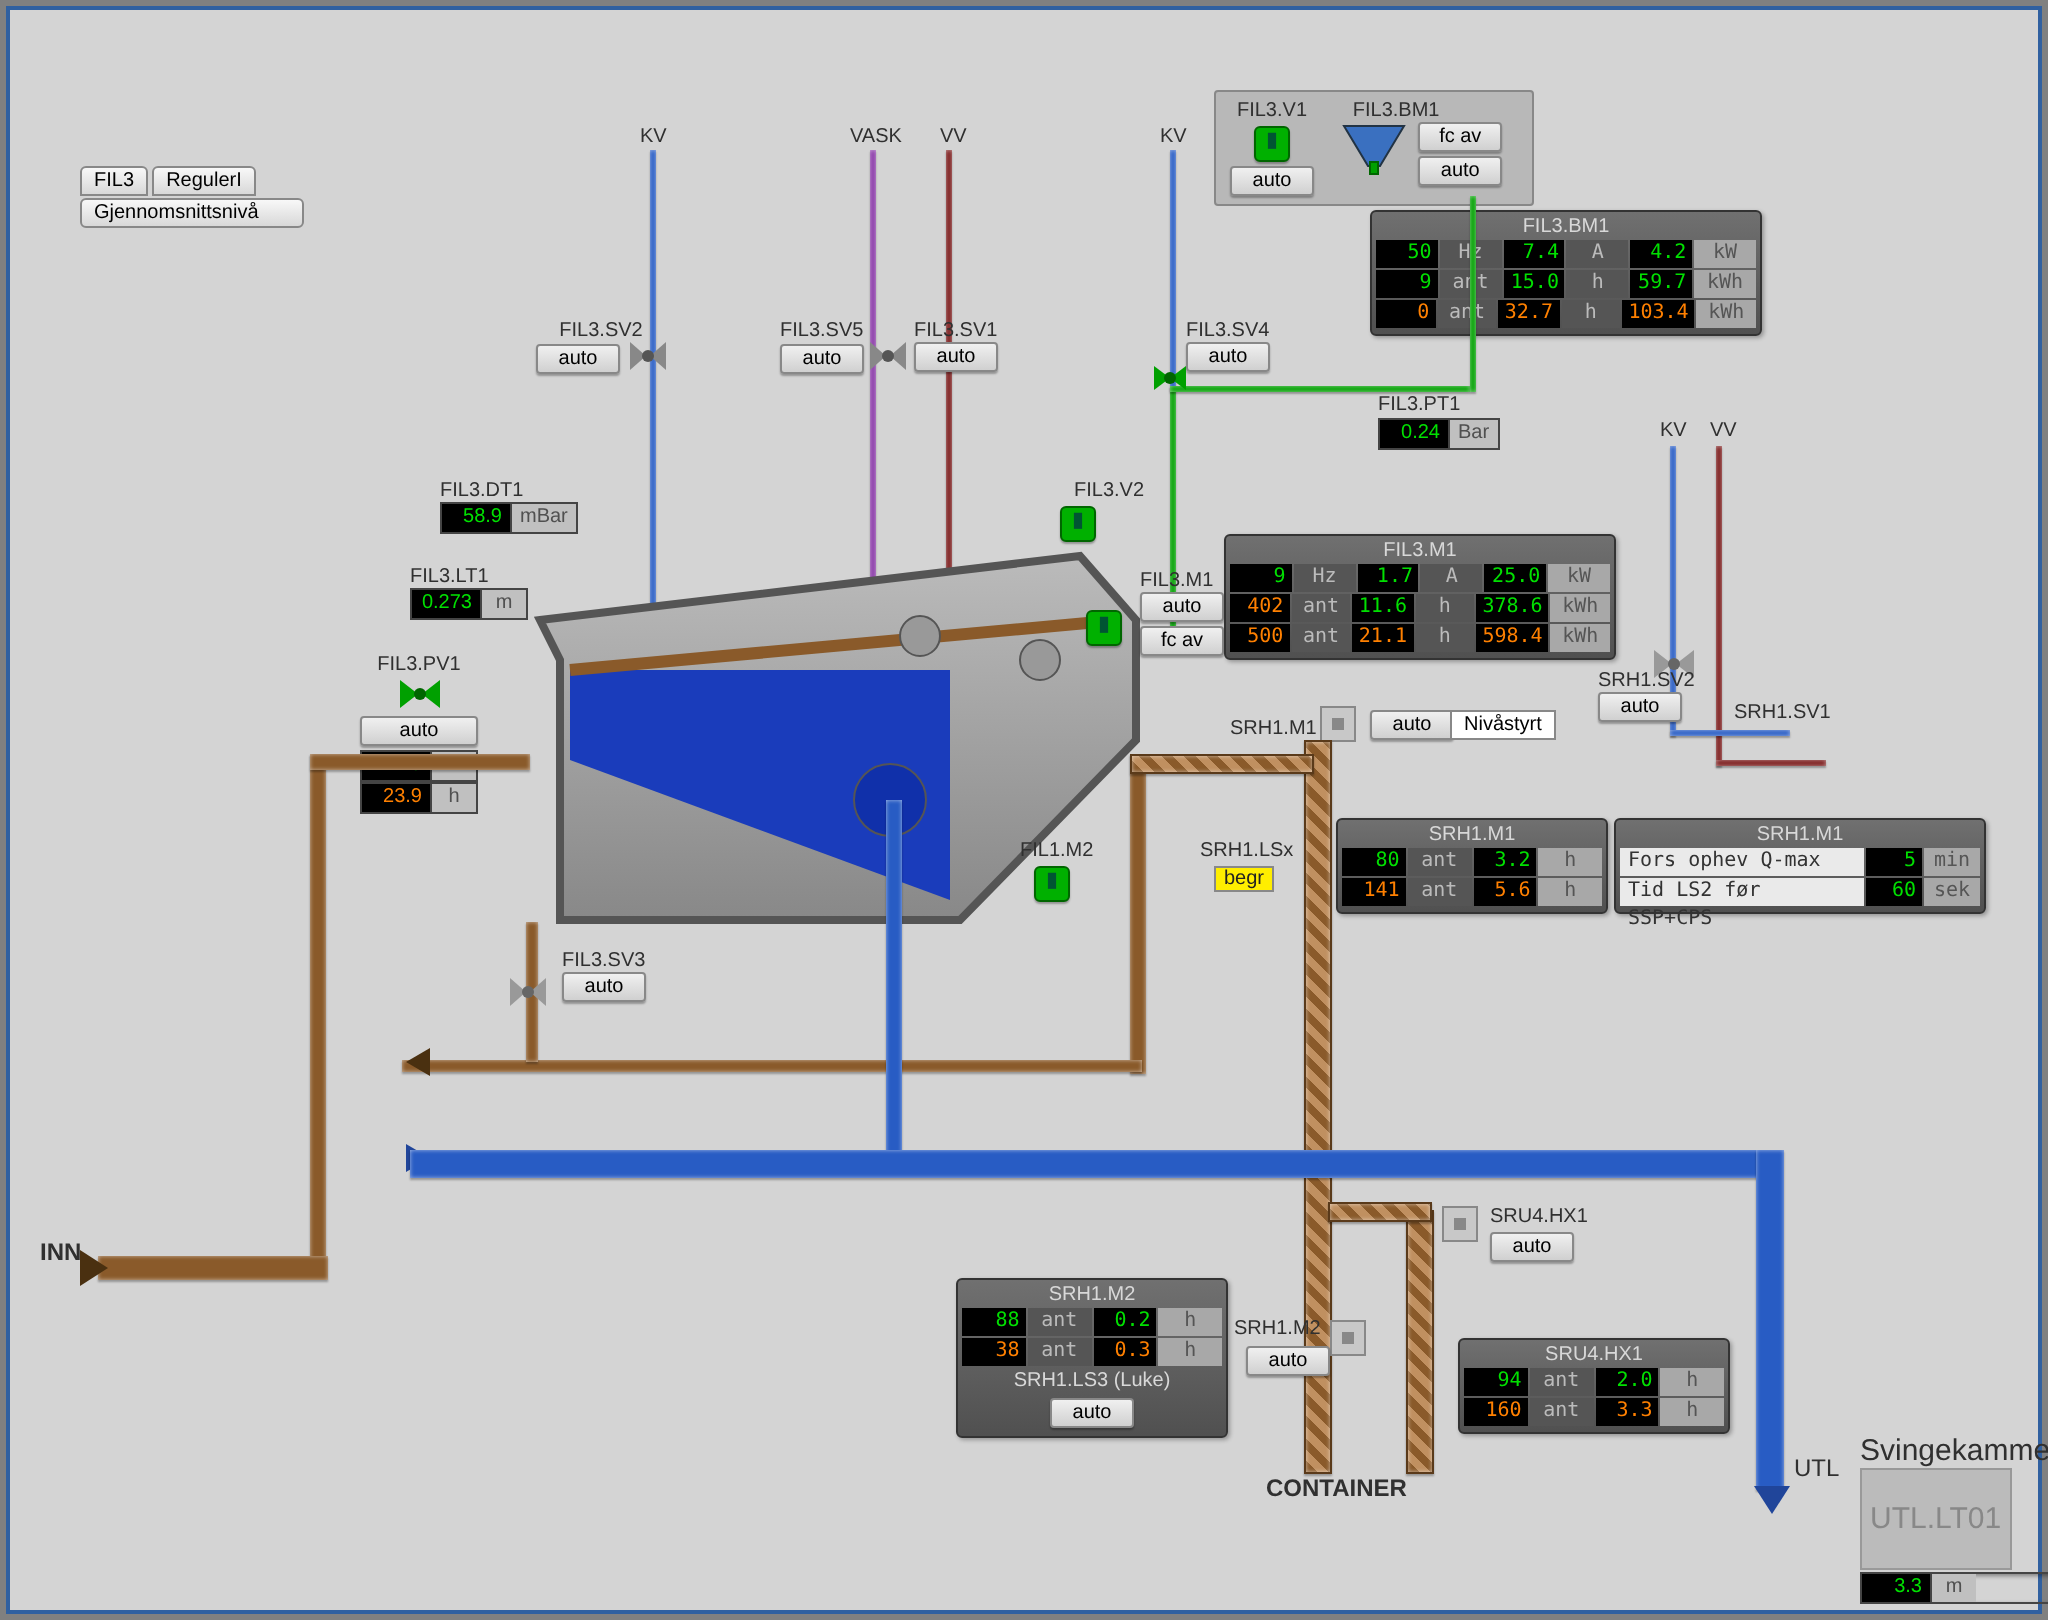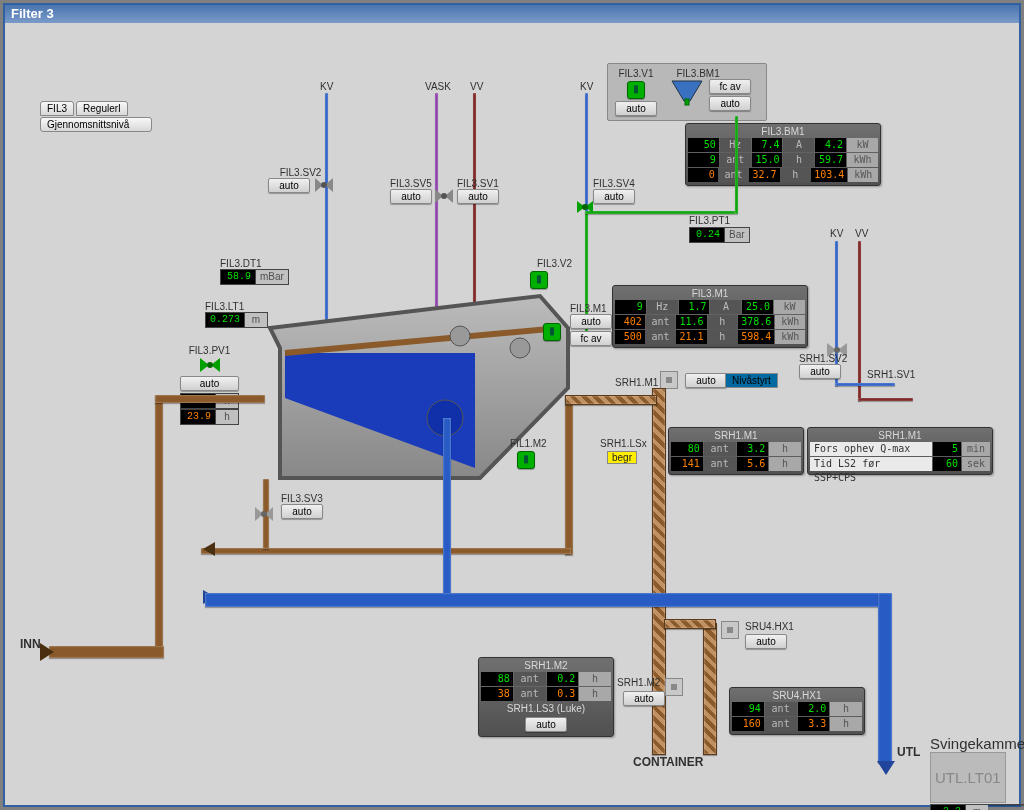--- a/index.html
+++ b/index.html
@@ -6,21 +6,21 @@
   .frame{position:absolute;left:3px;top:3px;width:1014px;height:800px;background:#D4D4D4;border:2px solid #3060A0}
   .titlebar{background:linear-gradient(#4A75B0,#7A9AC8);color:#fff;font-weight:bold;height:18px;line-height:18px;padding-left:6px;font-size:13px}
   .canvas{position:relative;width:100%;height:calc(100% - 18px);background:#D4D4D4}
   .abs{position:absolute}
   .btn{background:linear-gradient(#F0F0F0,#D0D0D0);border:1px solid #888;border-radius:2px;padding:1px 6px;font-size:10px;text-align:center;display:inline-block;min-width:28px;box-shadow:0 1px 1px rgba(0,0,0,.3)}
   .tab{background:linear-gradient(#F8F8F8,#D8D8D8);border:1px solid #888;padding:1px 6px;font-size:10px;display:inline-block;border-top-left-radius:3px;border-top-right-radius:3px;margin-right:-1px}
   .tab.wide{border-radius:3px}
   .lbl{font-size:10px;color:#303030;white-space:nowrap}
   .lbl.sm{font-size:15px}
   .readout{display:inline-flex;border:1px solid #444;box-shadow:inset 0 1px 2px rgba(0,0,0,.4);height:14px;line-height:14px;font-size:10px}
-  .readout .val{background:#000;color:#00e000;padding:0 4px;text-align:right;min-width:26px;font-family:Liberation Mono, monospace}
+  .readout .val{background:#000;color:#00e000;padding:0 4px;text-align:right;min-width:26px;font-family:Liberation Sans, sans-serif}
   .readout .val.orange{color:#FF8000}
   .readout .unit{background:#C0C0C0;color:#505050;padding:0 4px;text-align:center;min-width:14px;border-left:1px solid #444}
   .panel{background:linear-gradient(#707070,#505050);border:1px solid #333;border-radius:3px;padding:2px;box-shadow:1px 1px 2px rgba(0,0,0,.3)}
   .panel .hdr{color:#D8D8D8;text-align:center;font-size:10px;padding-bottom:1px}
   .grid-row{display:flex;gap:1px;margin-bottom:1px}
   .cell{background:#000;color:#00e000;font-family:Consolas,monospace;font-size:10px;padding:0 3px;text-align:right;flex:1;height:14px;line-height:14px}
   .cell.orange{color:#FF8000}
   .cell.u{background:#A8A8A8;color:#555;text-align:center}
   .cell.ut{background:#555;color:#bbb;text-align:center}
   .cell.w{background:#EAEAEA;color:#333;text-align:left;padding:0 4px}
@@ -29,30 +29,29 @@
   .pipe.brown{background:#8A5A2A}
   .pipe.green{background:#00A000}
   .pipe.purple{background:#8A3AA8}
   .pipe.dkred{background:#7A1A1A}
   .pipe.hatched{background:repeating-linear-gradient(45deg,#8A5A2A,#8A5A2A 4px,#C09060 4px,#C09060 8px);border:1px solid #5A3A1A}
   .sq-green{width:16px;height:16px;background:#00B000;border:1px solid #060;border-radius:3px;text-align:center;color:#053;font-weight:bold;line-height:14px;font-size:10px;box-shadow:0 1px 1px rgba(0,0,0,.3)}
   .arrow{width:0;height:0}
   .tri-right{border-top:7px solid transparent;border-bottom:7px solid transparent;border-left:12px solid #20459A}
   .tri-left{border-top:7px solid transparent;border-bottom:7px solid transparent;border-right:12px solid #4A3010}
   .box{background:#B8B8B8;border:1px solid #888;border-radius:2px;padding:3px}
-  .white-field{background:#0369a1;border:1px solid #888;padding:1px 6px;font-size:10px}
+  .white-field{background:#ffffff;border:1px solid #888;padding:1px 6px;font-size:10px}
   .yellow-field{background:#FFEE00;border:1px solid #888;padding:0 4px;font-size:10px;color:#222}
   .sm-sq{width:16px;height:16px;background:#C8C8C8;border:1px solid #888}
   .sm-sq .inner{width:6px;height:6px;background:#888;margin:5px auto}
 </style>
 </head>
 <body>
 
 <div class="frame">
-  <div class="titlebar">Filter 3</div>
   <div class="canvas">
 
     <div class="abs" style="left:35px;top:78px">
       <span class="tab">FIL3</span>
       <span class="tab">RegulerI</span>
     </div>
     <div class="abs" style="left:35px;top:94px">
       <span class="tab wide" style="min-width:98px">Gjennomsnittsnivå</span>
     </div>
 
@@ -124,21 +123,21 @@
     <div class="pipe abs" style="left:580px;top:70px;width:3px;height:120px"></div>
     <div class="pipe green abs" style="left:580px;top:188px;width:3px;height:130px"></div>
     <div class="pipe green abs" style="left:580px;top:188px;width:150px;height:3px"></div>
     <div class="pipe green abs" style="left:730px;top:93px;width:3px;height:98px"></div>
 
     <div class="pipe abs" style="left:830px;top:218px;width:3px;height:145px"></div>
     <div class="pipe dkred abs" style="left:853px;top:218px;width:3px;height:160px"></div>
     <div class="pipe abs" style="left:830px;top:360px;width:60px;height:3px"></div>
     <div class="pipe dkred abs" style="left:853px;top:375px;width:55px;height:3px"></div>
 
-    <div class="abs" style="left:263px;top:144px">
+    <div class="abs" style="left:263px;top:155px">
       <div class="lbl" style="text-align:center">FIL3.SV2</div>
       <span class="btn">auto</span>
       <svg class="valve-icon" style="vertical-align:middle;margin-left:2px">
           <polygon points="0,0 8,7 0,14" fill="#888"></polygon>
           <polygon points="18,0 10,7 18,14" fill="#888"></polygon>
           <circle cx="9" cy="7" r="3" fill="#555"></circle>
         </svg>
     </div>
     <div class="abs" style="left:385px;top:155px">
       <div class="lbl">FIL3.SV5</div>
@@ -373,21 +372,21 @@
           <div class="cell ut">ant</div>
           <div class="cell orange">3.3</div>
           <div class="cell u">h</div>
         </div>
     </div>
 
     <div class="abs lbl" style="left:15px;top:614px;font-weight:bold;font-size:12px">INN</div>
     <div class="abs arrow" style="left:35px;top:620px;border-top:9px solid transparent;border-bottom:9px solid transparent;border-left:14px solid #4A3010"></div>
 
     <div class="abs lbl" style="left:628px;top:732px;font-weight:bold;font-size:12px">CONTAINER</div>
-    <div class="abs lbl" style="left:892px;top:722px;font-weight:bold;font-size:12px">UTL</div>
+    <div class="abs lbl" style="left:892px;top:722px;font-weight:normal;font-size:12px">UTL</div>
     <div class="abs arrow" style="left:872px;top:738px;border-left:9px solid transparent;border-right:9px solid transparent;border-top:14px solid #20459A"></div>
 
     <div class="abs" style="left:925px;top:712px">
       <div class="lbl sm">Svingekammer</div>
       <div class="lbl sm" style="background:#bbb;border:1px solid #999;padding:16px 4px;color:#888;display:inline-block">UTL.LT01</div>
       <div class="readout" style="display:flex;margin-top:1px">
           <span class="val">3.3</span>
           <span class="unit">m</span>
         </div>
     </div>

